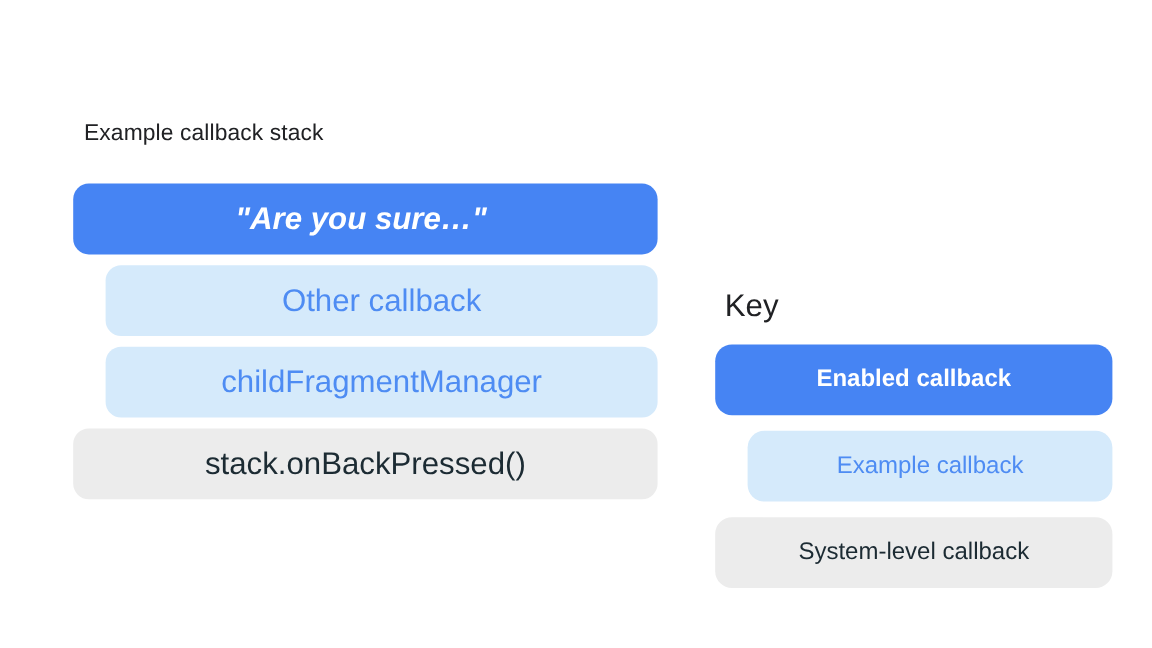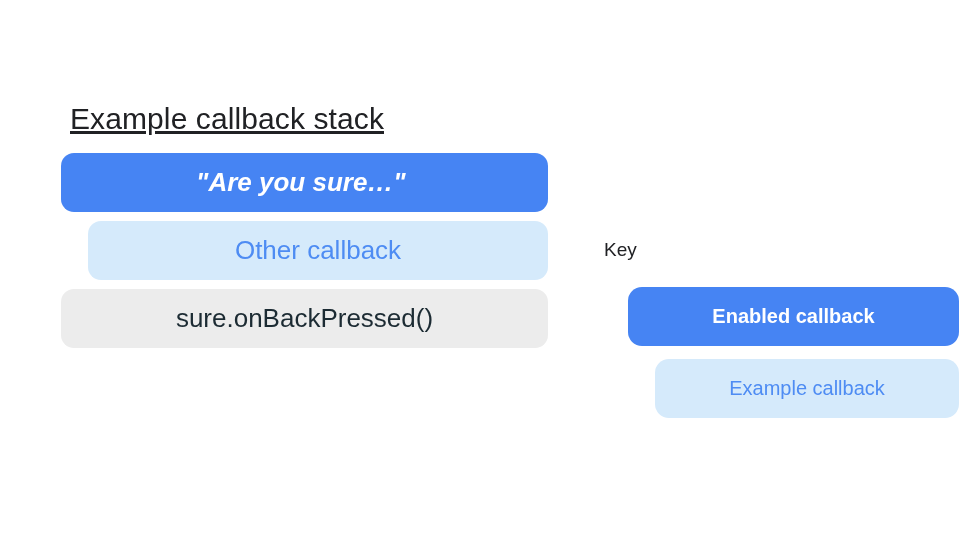--- a/index.html
+++ b/index.html
@@ -17,27 +17,26 @@
   .canvas {
     position: absolute;
     left: 0; top: 0;
     width: 960px;
     height: 540px;
   }
   .diagram-title {
     position: absolute;
     left: 70px;
     top: 102px;
-    font-size: 30px;
+    font-size: 19px;
     line-height: 1.1;
     font-weight: 500;
     color: var(--title-color, #202124);
     letter-spacing: 0.1px;
     white-space: nowrap;
-    text-decoration: underline;
   }
   .stack {
     position: absolute;
     left: 61px;
     top: 153px;
     width: 487px;
     display: flex;
     flex-direction: column;
     gap: 9px;
   }
@@ -67,28 +66,28 @@
     font-weight: 400;
   }
   .bar .em {
     font-style: italic;
     margin-right: 0.28em;
   }
   .key-title {
     position: absolute;
     left: 604px;
     top: 240px;
-    font-size: 19px;
+    font-size: 26px;
     line-height: 1.1;
     font-weight: 500;
     color: var(--title-color, #202124);
   }
   .key {
     position: absolute;
-    left: 628px;
+    left: 596px;
     top: 287px;
     width: 331px;
     display: flex;
     flex-direction: column;
     gap: 13px;
   }
   .key .bar {
     height: 59px;
     border-radius: 14px;
     font-size: 20px;
@@ -99,23 +98,25 @@
 
 <div class="canvas">
 
   <div class="diagram-title">Example callback stack</div>
 
   <div class="stack">
     <div class="bar enabled">
       <span class="em">"Are you sure…"</span>
     </div>
     <div class="bar disabled">Other callback</div>
-    <div class="bar system">sure.onBackPressed()</div>
+    <div class="bar disabled">childFragmentManager</div>
+    <div class="bar system">stack.onBackPressed()</div>
   </div>
 
   <div class="key-title">Key</div>
 
   <div class="key">
     <div class="bar enabled">Enabled callback</div>
     <div class="bar disabled">Example callback</div>
+    <div class="bar system">System-level callback</div>
   </div>
 
 </div>
 
 </body></html>

